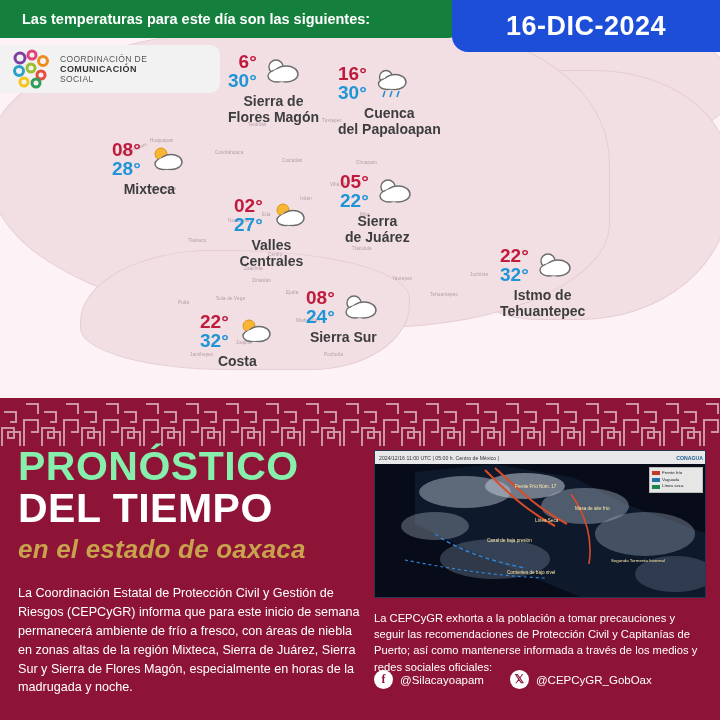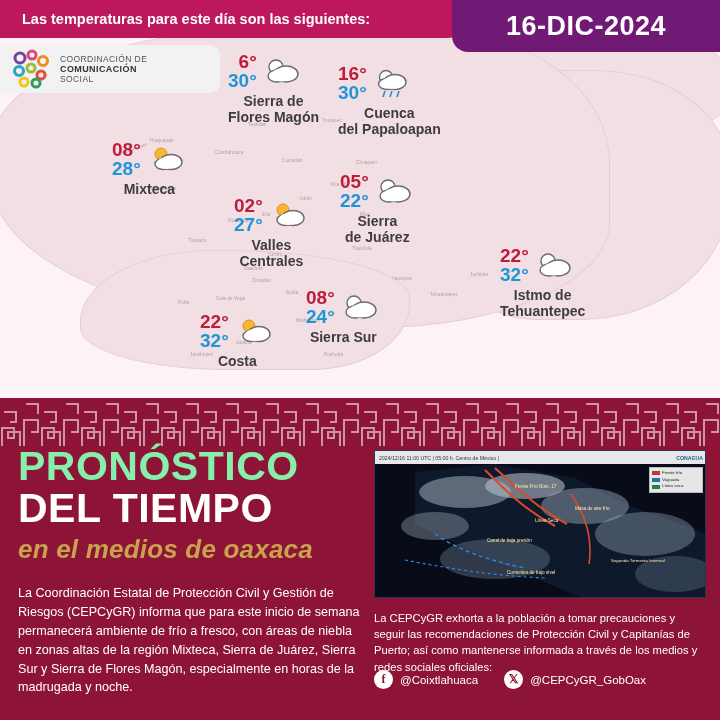--- a/index.html
+++ b/index.html
@@ -55,34 +55,34 @@
     color: #b09aa3;
     letter-spacing: .2px;
     white-space: nowrap;
     transform-origin: left center;
   }
 
   
   #header-ribbon {
     position: absolute; left: 0; top: 0;
     width: 462px; height: 38px;
-    background: #be185d;
+    background: #15803d;
     border-radius: 0 0 14px 0;
     display: flex; align-items: center;
   }
   #header-ribbon .txt {
     color: #ffffff;
     font-size: 14.5px;
     font-weight: bold;
     padding-left: 22px;
   }
   #date-badge {
     position: absolute; right: 0; top: 0;
     width: 268px; height: 52px;
-    background: #701a75;
+    background: #1d4ed8;
     border-radius: 0 0 0 16px;
     display: flex; align-items: center; justify-content: center;
   }
   #date-badge .txt {
     color: #ffffff; font-size: 27px; font-weight: bold; letter-spacing: .5px;
   }
 
   
   #logo-block {
     position: absolute; left: 0; top: 45px;
@@ -418,21 +418,21 @@
           <use href="#unit" x="560"></use>
           <use href="#unit" x="600"></use>
         <use href="#unit" x="640"></use>
           <use href="#unit" x="680"></use>
       </g>
     </svg>
 
     <div id="title-area">
       <div id="title1">PRONÓSTICO</div>
       <div id="title2">DEL TIEMPO</div>
-      <div id="subtitle">en el medios de oaxaca</div>
+      <div id="subtitle">en el estado de oaxaca</div>
     </div>
 
     <div id="body-text">La Coordinación Estatal de Protección Civil y Gestión de Riesgos (CEPCyGR) informa que para este inicio de semana permanecerá ambiente de frío a fresco, con áreas de niebla en zonas altas de la región Mixteca, Sierra de Juárez, Sierra Sur y Sierra de Flores Magón, especialmente en horas de la madrugada y noche.</div>
 
     <div id="sat-panel">
       <div id="sat-top">
         <span class="stamp">2024/12/16 11:00 UTC | 05:00 h. Centro de México |</span>
         <span class="brand">CONAGUA</span>
       </div>
       <div id="sat-body">
@@ -479,21 +479,21 @@
             <span>Línea seca</span>
           </div>
       </div>
     </div>
 
     <div id="note-text">La CEPCyGR exhorta a la población a tomar precauciones y seguir las recomendaciones de Protección Civil y Capitanías de Puerto; así como mantenerse informada a través de los medios y redes sociales oficiales:</div>
 
     <div id="socials">
       <div class="social">
         <span class="glyph">f</span>
-        <span class="handle">@Coixtlahuaca</span>
+        <span class="handle">@Silacayoapam</span>
       </div>
       <div class="social">
         <span class="glyph">𝕏</span>
         <span class="handle">@CEPCyGR_GobOax</span>
       </div>
     </div>
   </div>
 </div>
 
 </body></html>

